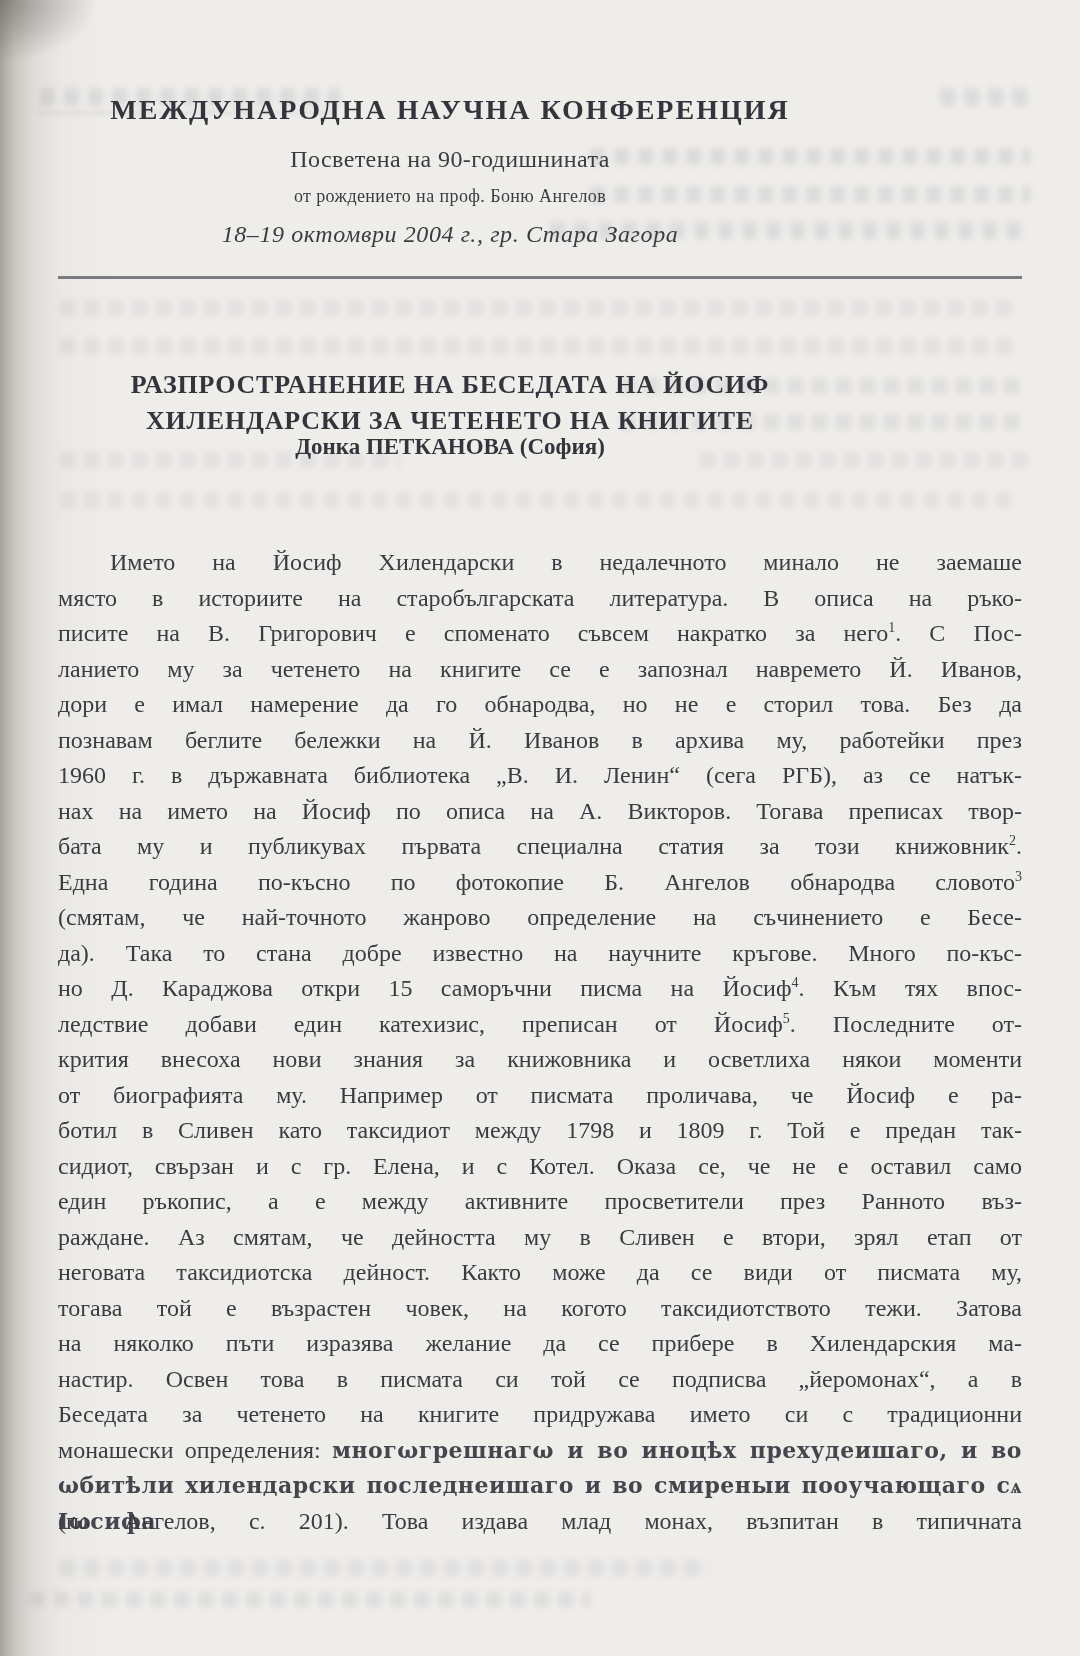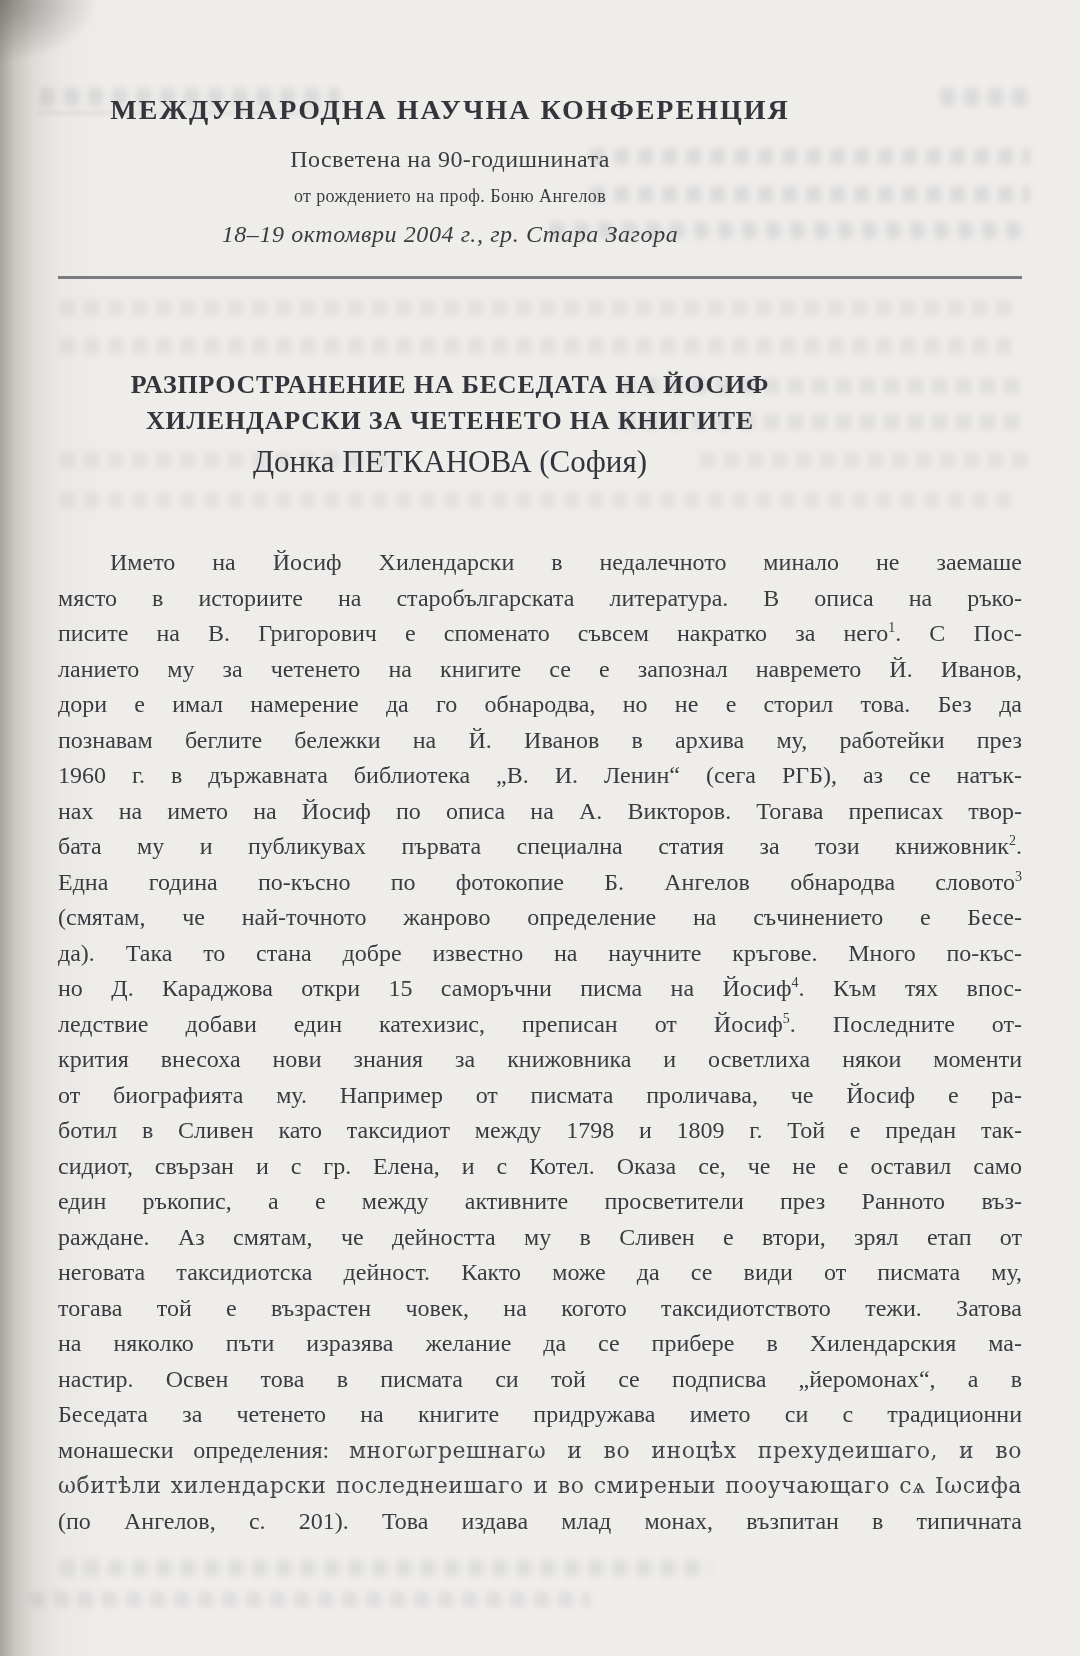--- a/index.html
+++ b/index.html
@@ -25,33 +25,33 @@
   }
   .dedication1{top:146px;font-size:24px;letter-spacing:.4px;}
   .dedication2{top:186px;font-size:18px;letter-spacing:.4px;}
   .date-place{top:221px;font-size:24px;font-style:italic;letter-spacing:.6px;}
   .rule{
     position:absolute;left:58px;top:276px;width:964px;height:3px;
     background:#55565c;opacity:.75;border:none;margin:0;
   }
   .art-title1{top:370px;font-size:26px;font-weight:bold;letter-spacing:.8px;color:#34353c;}
   .art-title2{top:406px;font-size:26px;font-weight:bold;letter-spacing:.8px;color:#34353c;}
-  .author{top:444px;font-size:31px;font-weight:normal;color:#34353c;}
+  .author{top:434px;font-size:23px;font-weight:bold;color:#34353c;}
   .body-text{
     position:absolute;left:58px;top:545px;width:964px;
   }
   .bline{
     height:35.5px;line-height:35.5px;font-size:24px;
     text-align:justify;text-align-last:justify;
     white-space:normal;color:#3b3c42;
   }
   .bline:first-child{text-indent:52px;}
   .seg-sl{
     font-family:"DejaVu Serif", serif;
-    font-size:22px;letter-spacing:.5px;color:#45464d;
+    font-size:22px;letter-spacing:.5px;color:#45464d;font-weight:bold;
   }
   .seg-sup{
     font-size:14px;vertical-align:super;line-height:0;
   }
   
   .bleed{
     position:absolute;
     background:repeating-linear-gradient(90deg,
       rgba(116,120,138,.5) 0px, rgba(116,120,138,.5) 15px,
       rgba(116,120,138,0) 15px, rgba(116,120,138,0) 24px);

